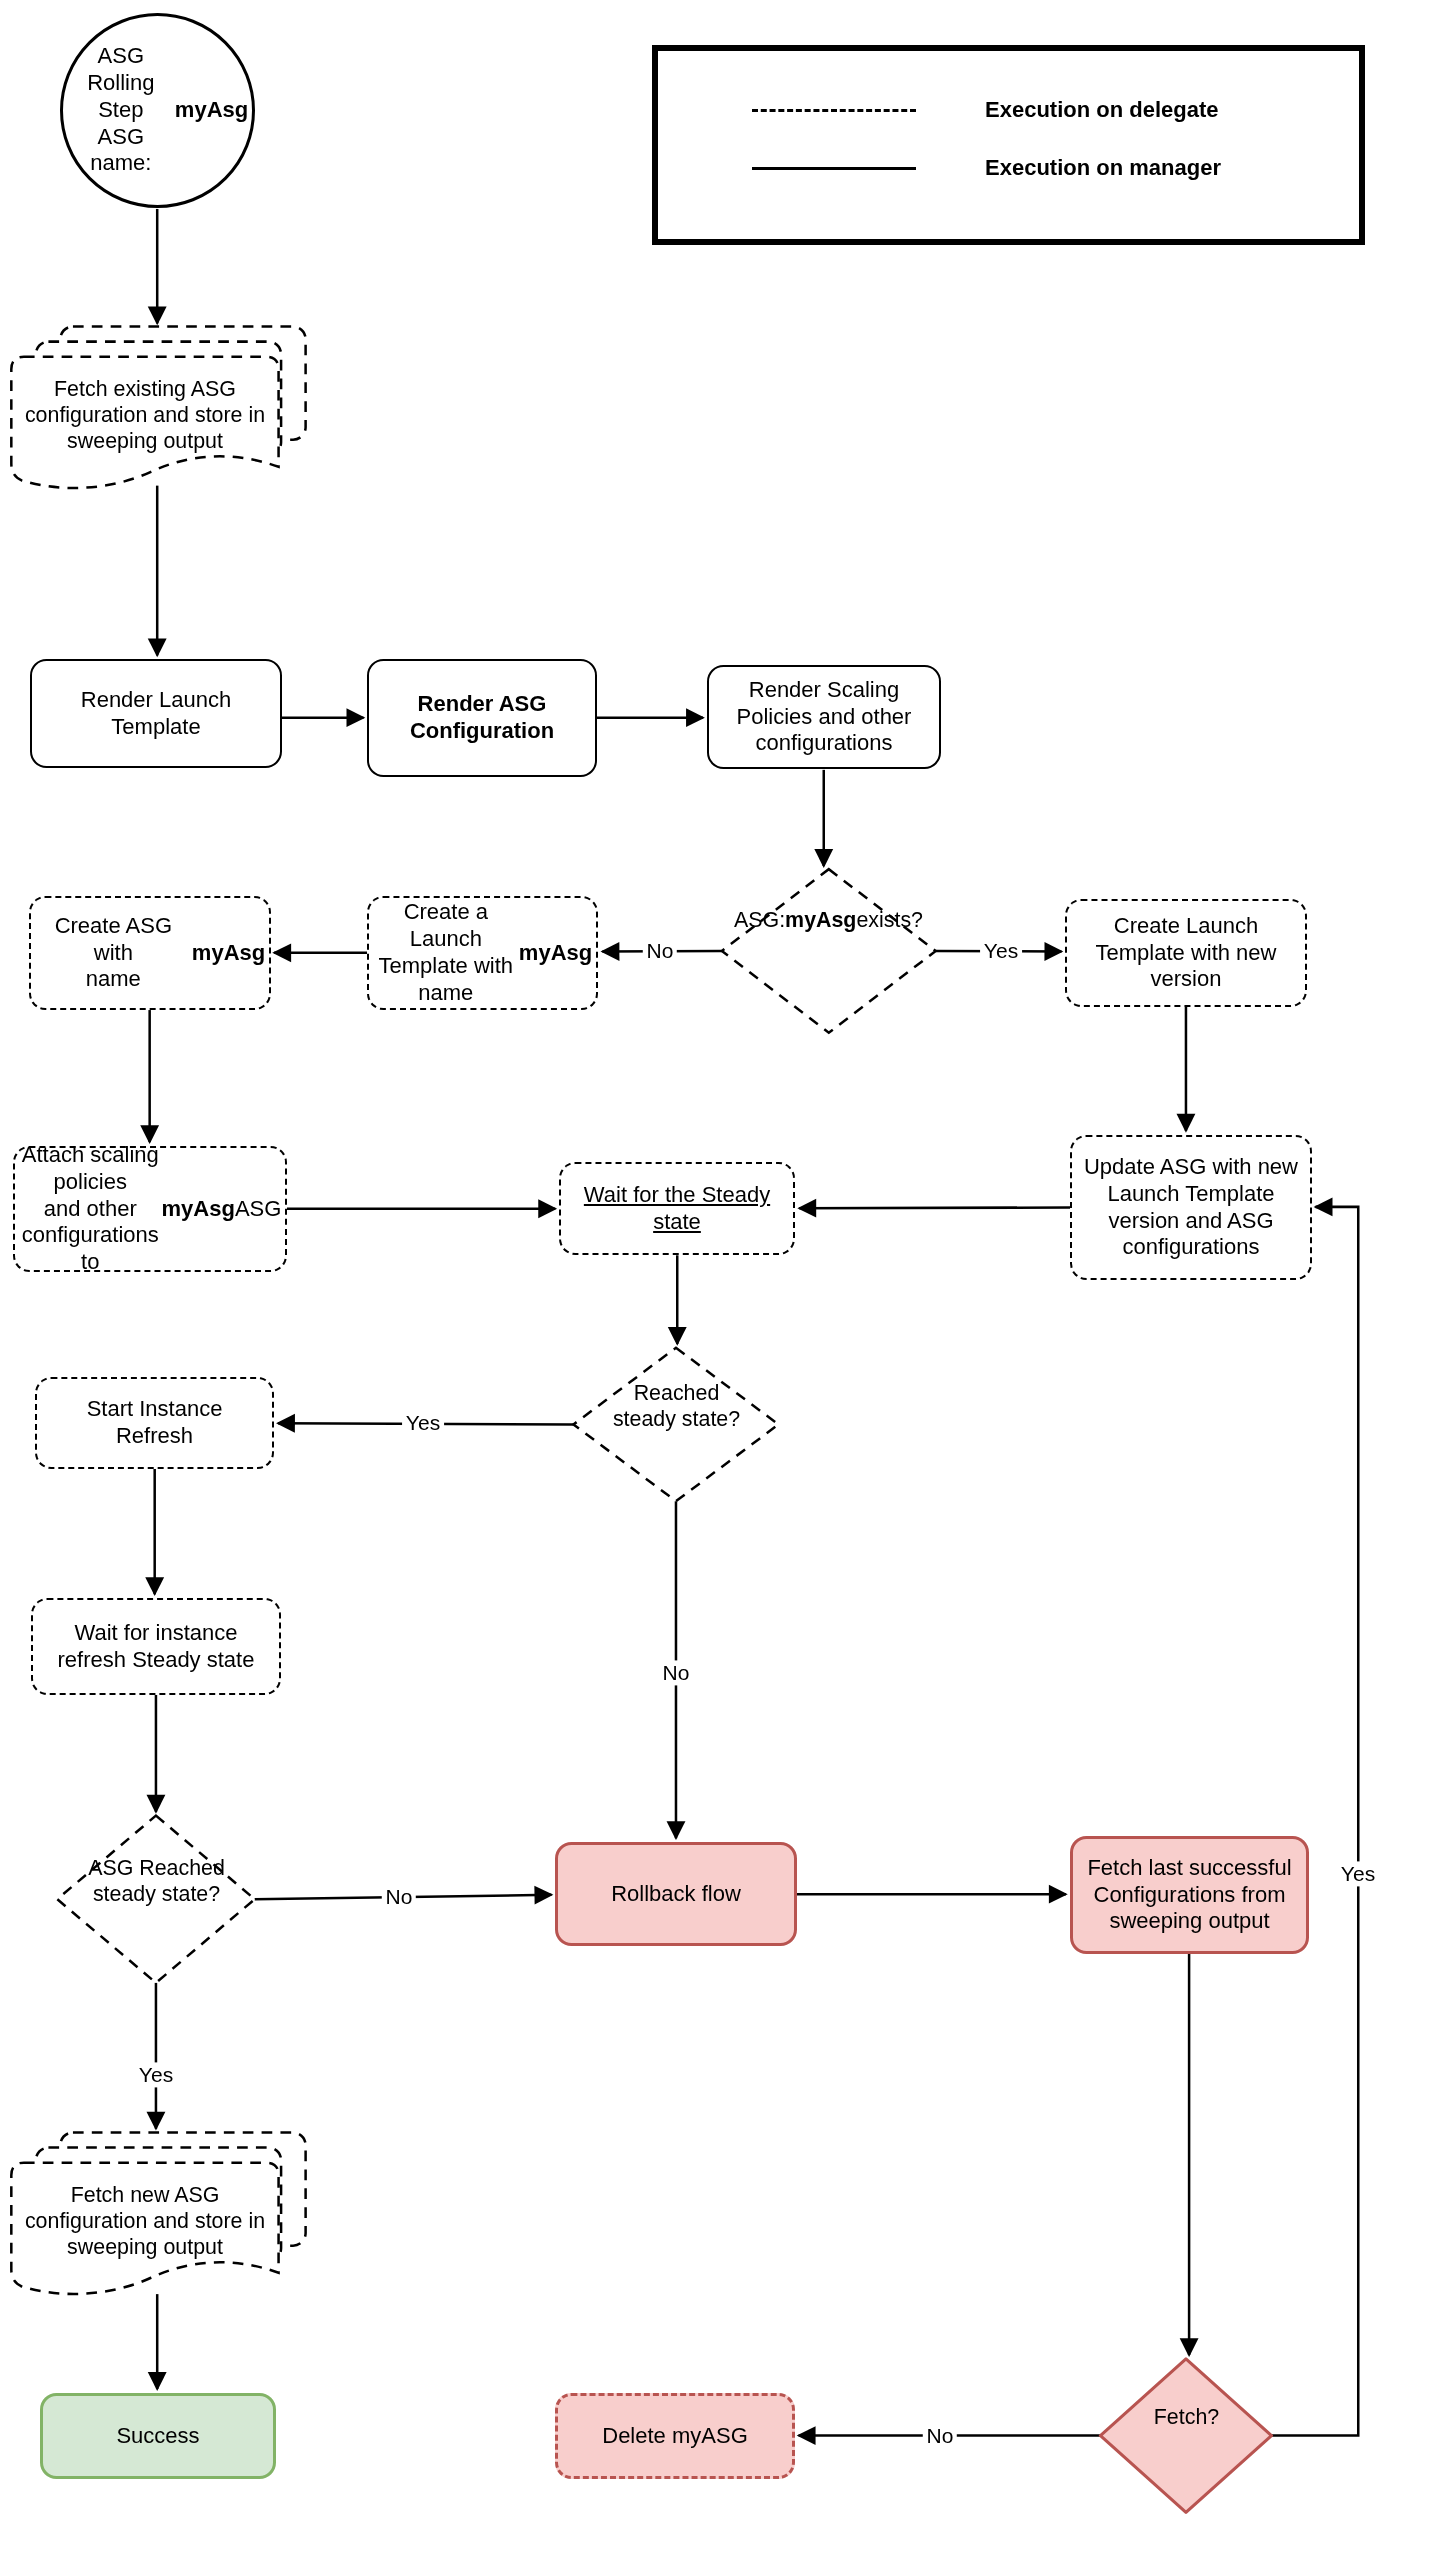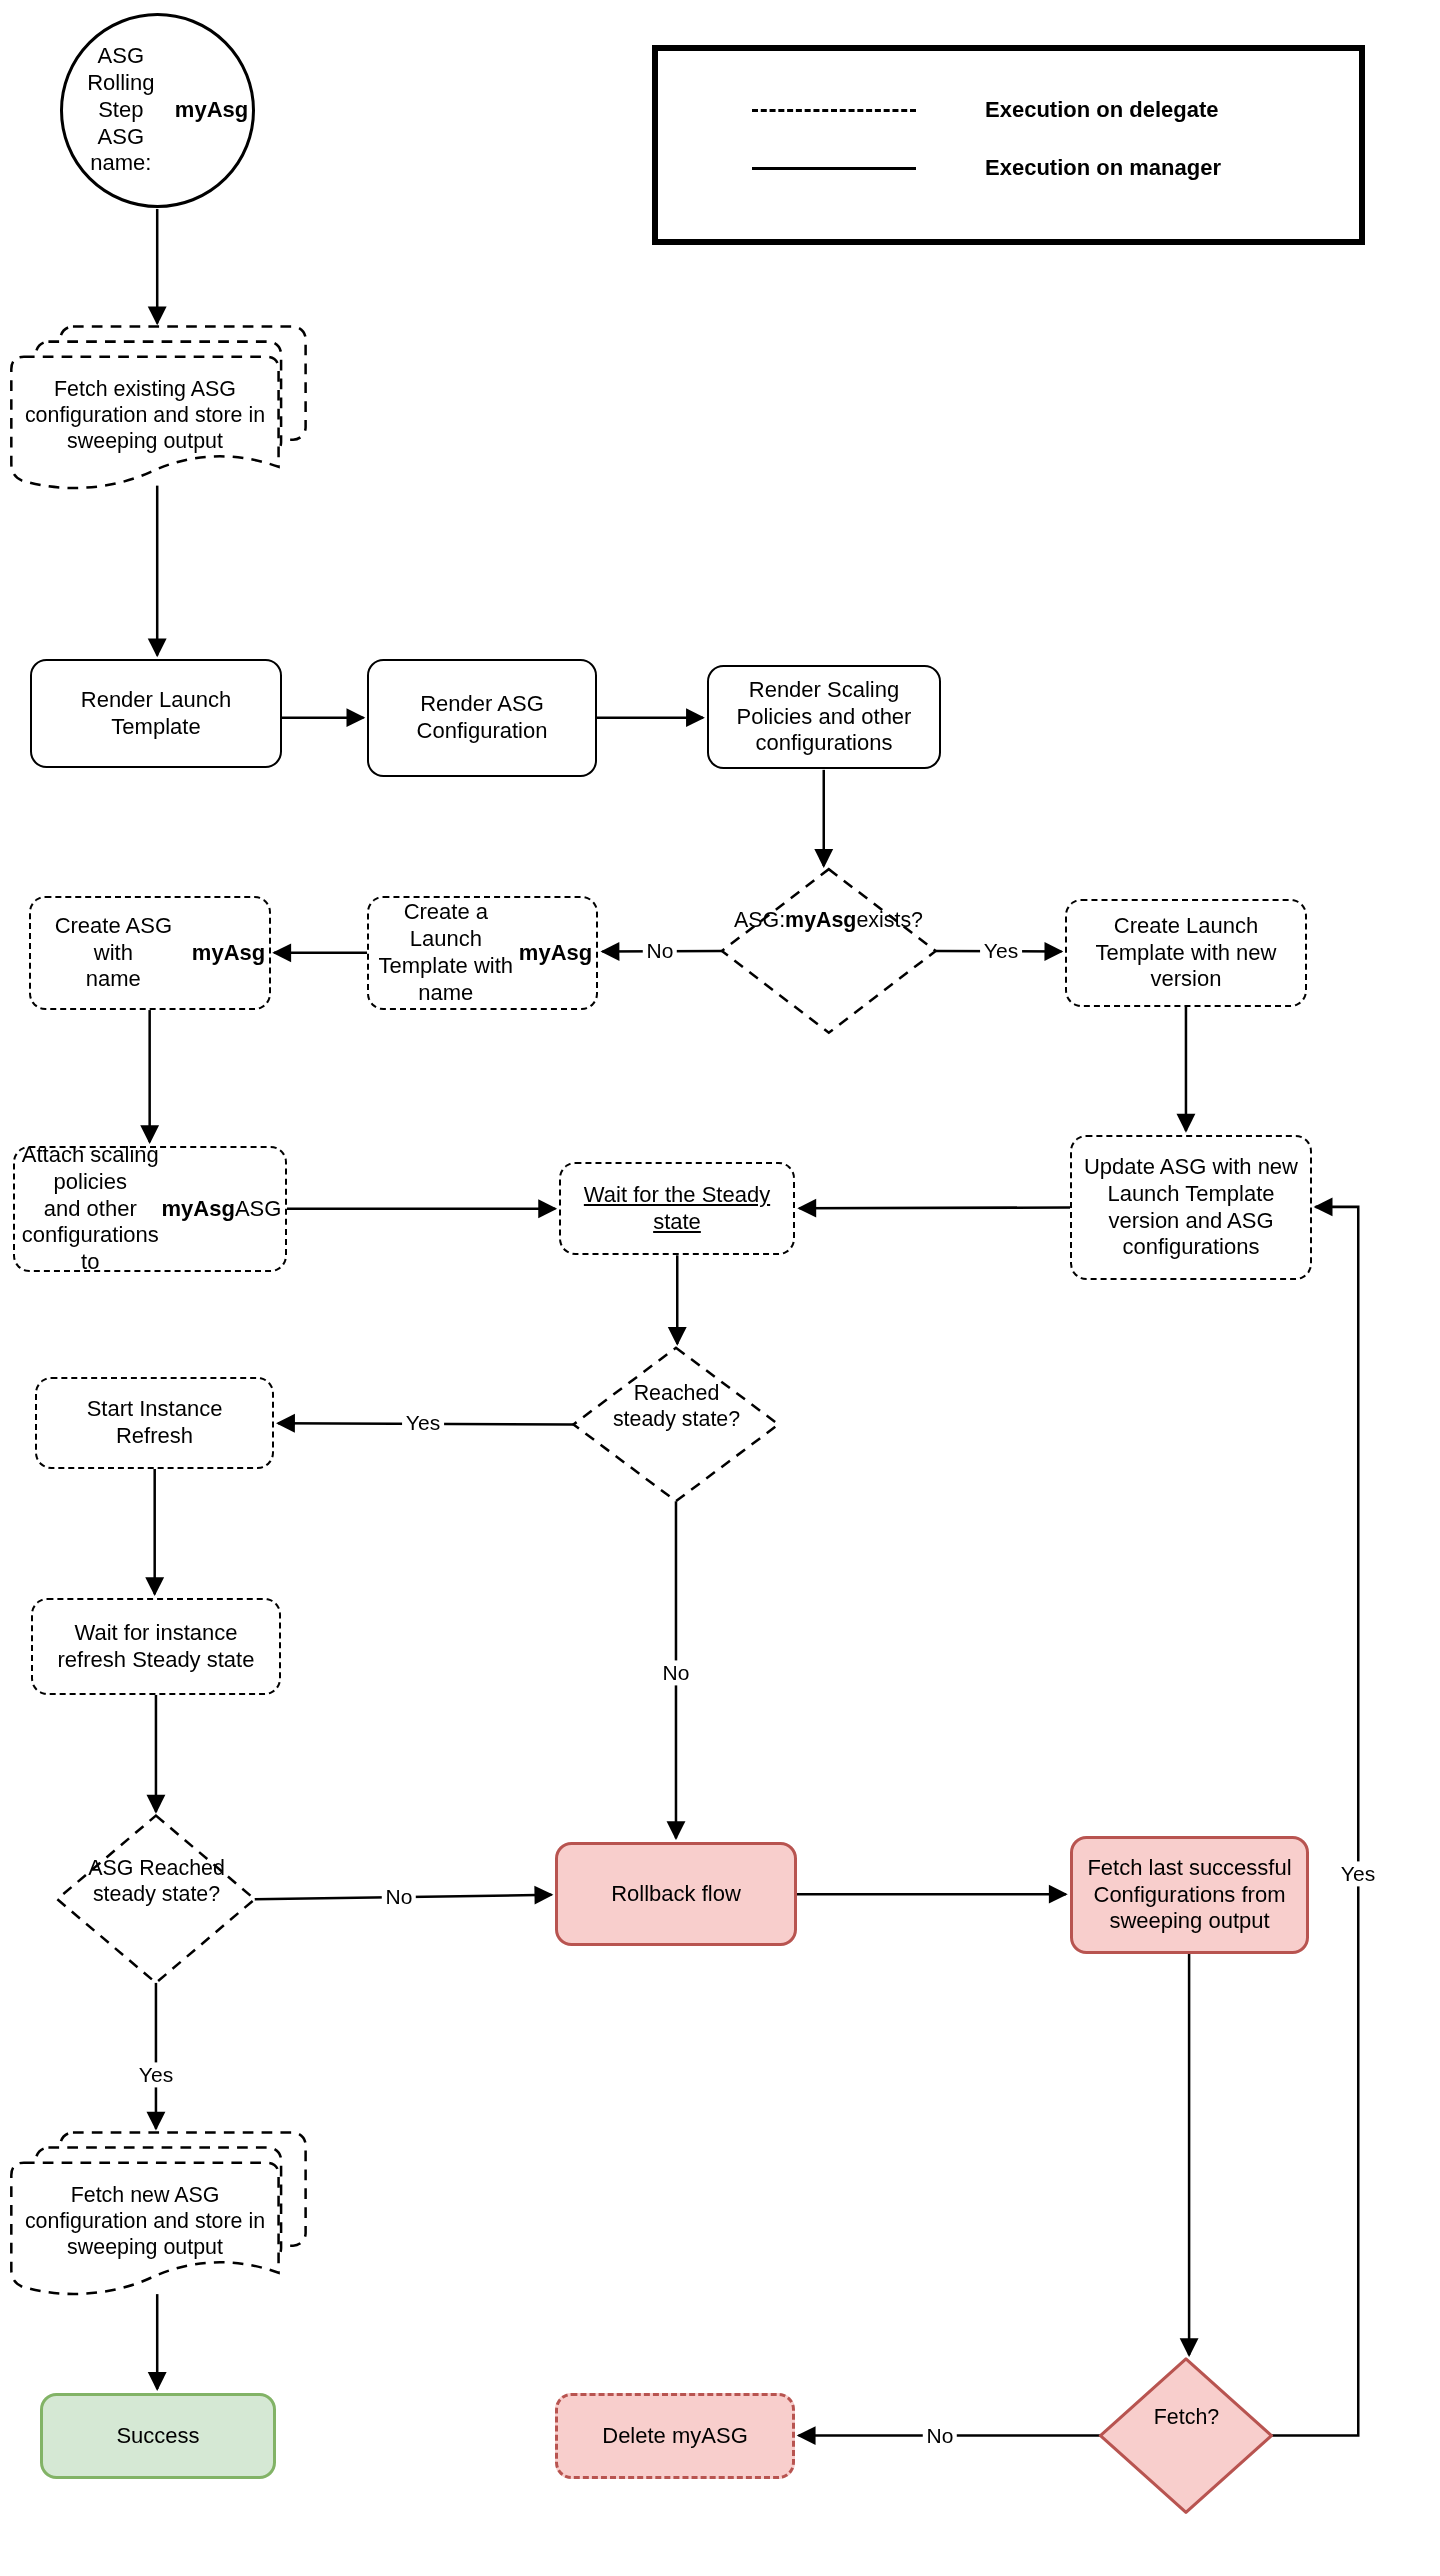--- a/index.html
+++ b/index.html
@@ -108,21 +108,21 @@
 ASG
 name: </span><span style="font-weight: bold;">myAsg</span></div>
 
   <div class="doc-label" style="left:19px;top:368px;width:252px;height:94px;">Fetch existing ASG
 configuration and store
 in sweeping output</div>
 
   <div class="node rounded solid" style="left:30px;top:659px;width:252px;height:109px;">Render Launch
 Template</div>
 
-  <div class="node rounded solid" style="left:367px;top:659px;width:230px;height:118px;">Render ASG
+  <div class="node rounded solid" style="left:367px;top:659px;width:230px;height:118px;font-weight:bold;">Render ASG
 Configuration</div>
 
   <div class="node rounded solid" style="left:707px;top:665px;width:234px;height:104px;">Render Scaling
 Policies and other
 configurations</div>
 
   <div class="overlay" style="left:728px;top:907px;width:201px;height:88px;"><span>ASG:
 </span><span style="font-weight: bold;">myAsg</span><span> exists?</span></div>
 
   <div class="node rounded dashedb" style="left:29px;top:896px;width:242px;height:114px;"><span>Create ASG with

